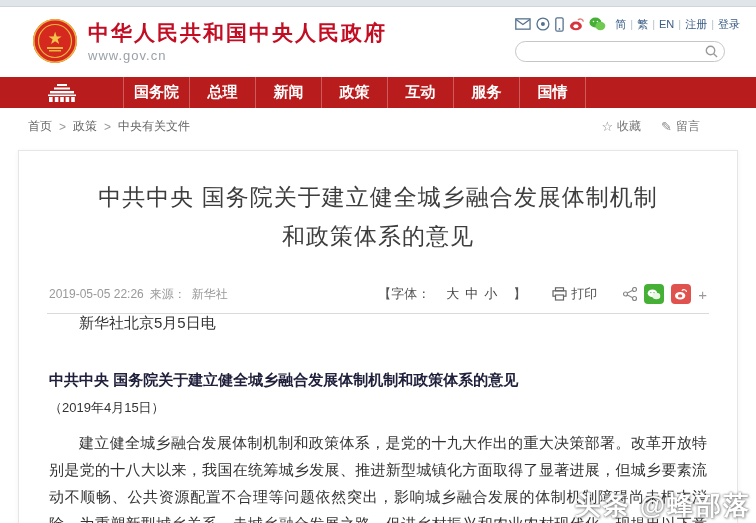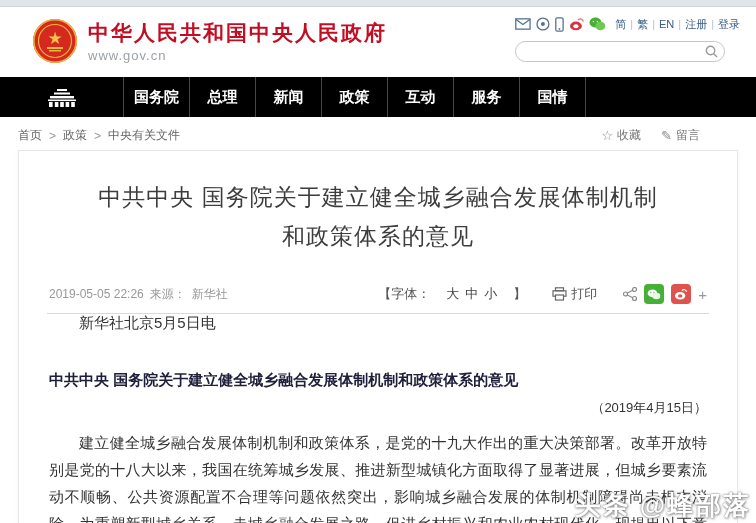--- a/index.html
+++ b/index.html
@@ -19,27 +19,27 @@
   .icon-row { display:flex; align-items:center; justify-content:flex-end; gap:5px; height:20px; }
   .icon-row svg { display:block; }
   .quick-links { display:flex; align-items:center; gap:4px; font-size:11px; color:#3a5d86; margin-left:4px; white-space:nowrap; }
   .quick-links .lnk { cursor:pointer; }
   .quick-links .sep { color:#b9c2cc; }
   .search-box { margin-top:7px; width:210px; height:21px; border:1px solid #c6c6c6; border-radius:11px; position:relative; background:#fff; }
   .search-input { position:absolute; left:10px; top:1px; width:170px; height:17px; border:none; outline:none; font-size:12px; background:transparent; }
   .search-mag { position:absolute; right:6px; top:3px; }
 
   
-  .nav { display:flex; height:40px; background:#000000; color:#fff; align-items:stretch; }
+  .nav { display:flex; height:31px; background:#b91c1c; color:#fff; align-items:stretch; }
   .nav-home { width:124px; display:flex; align-items:center; justify-content:center; border-right:1px solid rgba(255,255,255,.28); cursor:pointer; }
   .nav-item { width:66px; display:flex; align-items:center; justify-content:center; font-size:15px; font-weight:bold; color:#fff; text-decoration:none; border-right:1px solid rgba(255,255,255,.28); cursor:pointer; }
   .nav-fill { flex:1; }
 
   
-  .crumb-row { height:37px; display:flex; align-items:center; padding-left:18px; font-size:12px; color:#666; }
+  .crumb-row { height:37px; display:flex; align-items:center; padding-left:28px; font-size:12px; color:#666; }
   .crumb-row .crumb { cursor:pointer; }
   .crumb-row .csep { margin:0 7px; color:#999; }
   .crumb-actions { margin-left:auto; margin-right:56px; display:flex; align-items:center; gap:20px; color:#777; }
   .crumb-actions .act { display:flex; align-items:center; gap:4px; cursor:pointer; }
   .crumb-actions .glyph { font-size:13px; color:#888; }
 
   
   .card { position:absolute; left:18px; right:18px; top:150px; height:400px; background:#fff; border:1px solid #e6e6e6; box-shadow:0 1px 5px rgba(0,0,0,.05); padding:0 30px; }
   .art-title { text-align:center; margin-top:27px; font-size:23px; color:#3d3d3d; line-height:39px; font-weight:400; letter-spacing:1px; }
 
@@ -53,21 +53,21 @@
   .badge { width:20px; height:20px; border-radius:4px; display:flex; align-items:center; justify-content:center; cursor:pointer; }
   .badge.wechat { background:#45b035; }
   .badge.weibo { background:#e0524d; }
   .share-plus { color:#999; font-size:15px; cursor:pointer; }
 
   .divider { border-bottom:1px solid #dadada; margin:9px -2px 0 -2px; }
 
   .body-text { font-size:15px; color:#333; }
   .dateline { text-indent:2em; }
   .doc-title { text-align:left; margin-top:38px; font-size:15px; font-weight:bold; color:#20203c; }
-  .doc-date { text-align:right; margin-top:9px; font-size:13px; color:#333; }
+  .doc-date { text-align:left; margin-top:9px; font-size:13px; color:#333; }
   .para { margin-top:12px; text-indent:2em; line-height:27px; text-align:justify; }
 
   .watermark { position:absolute; right:5px; bottom:0px; font-size:26px; font-weight:bold; color:#fff; letter-spacing:2px;
     text-shadow:0 0 2px rgba(80,80,80,.9), 1px 1px 3px rgba(0,0,0,.35); z-index:5; }
 </style>
 </head>
 <body>
 
 <div class="page">
 

